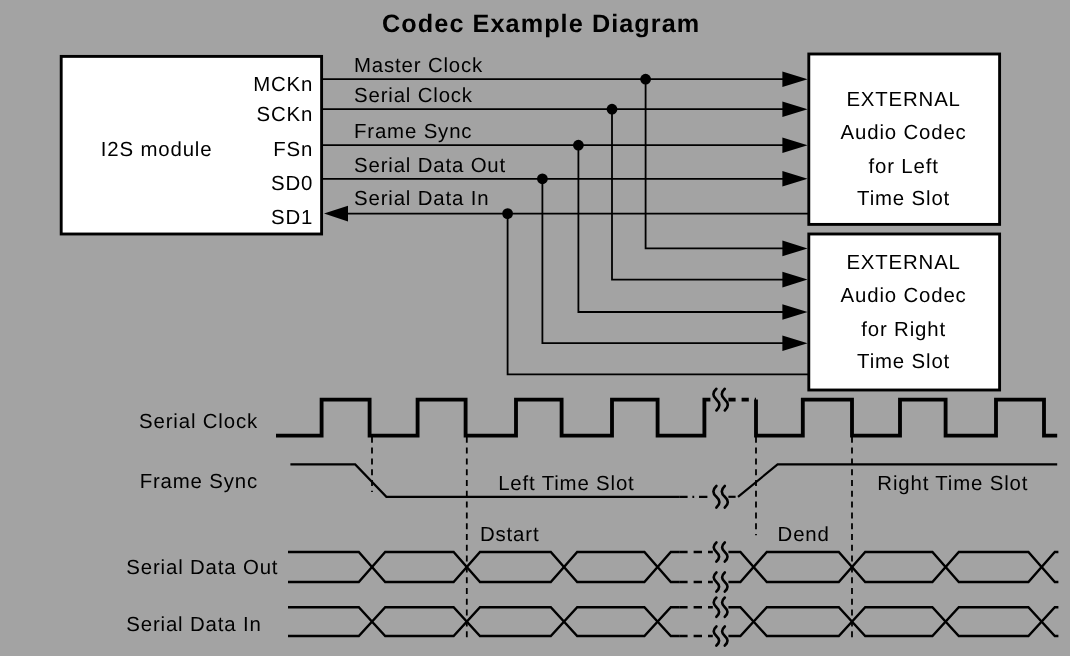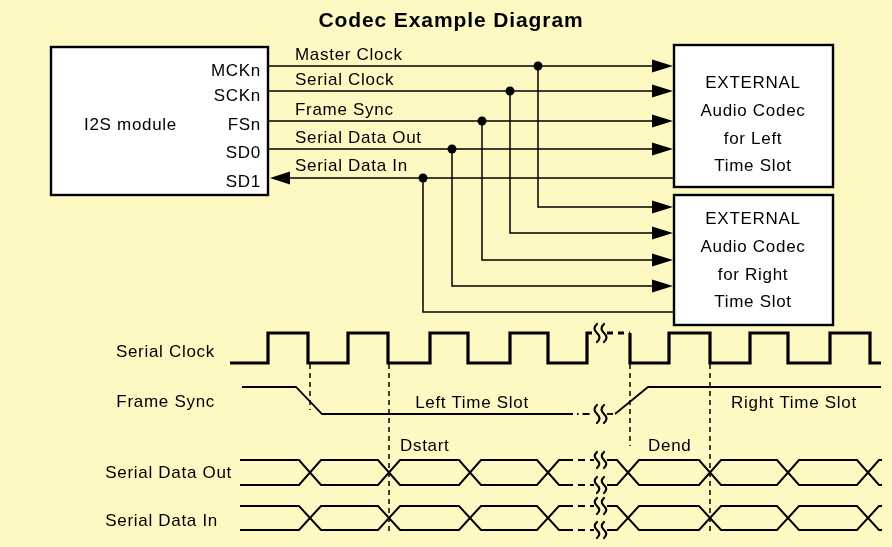--- a/index.html
+++ b/index.html
@@ -1,17 +1,17 @@
 <!DOCTYPE html>
 <html><head>
 <meta charset="utf-8">
 <style>
   html,body { margin:0; padding:0; background:#ffffff; }
   .stage {
-    position:relative; width:892px; height:547px; background:#fef9c3;
+    position:relative; width:892px; height:547px; background:#a3a3a3;
     font-family:"Liberation Sans", sans-serif; overflow:hidden;
   }
   svg { position:absolute; left:0; top:0; }
   text {
     fill:#000; font-family:"Liberation Sans", sans-serif;
     font-size:17px; letter-spacing:0.7px;
   }
   .title-text { font-size:21px; font-weight:bold; letter-spacing:0.9px; }
   .box { fill:#ffffff; stroke:#000; stroke-width:2.4; }
   .wire { stroke:#000; stroke-width:1.5; fill:none; }

